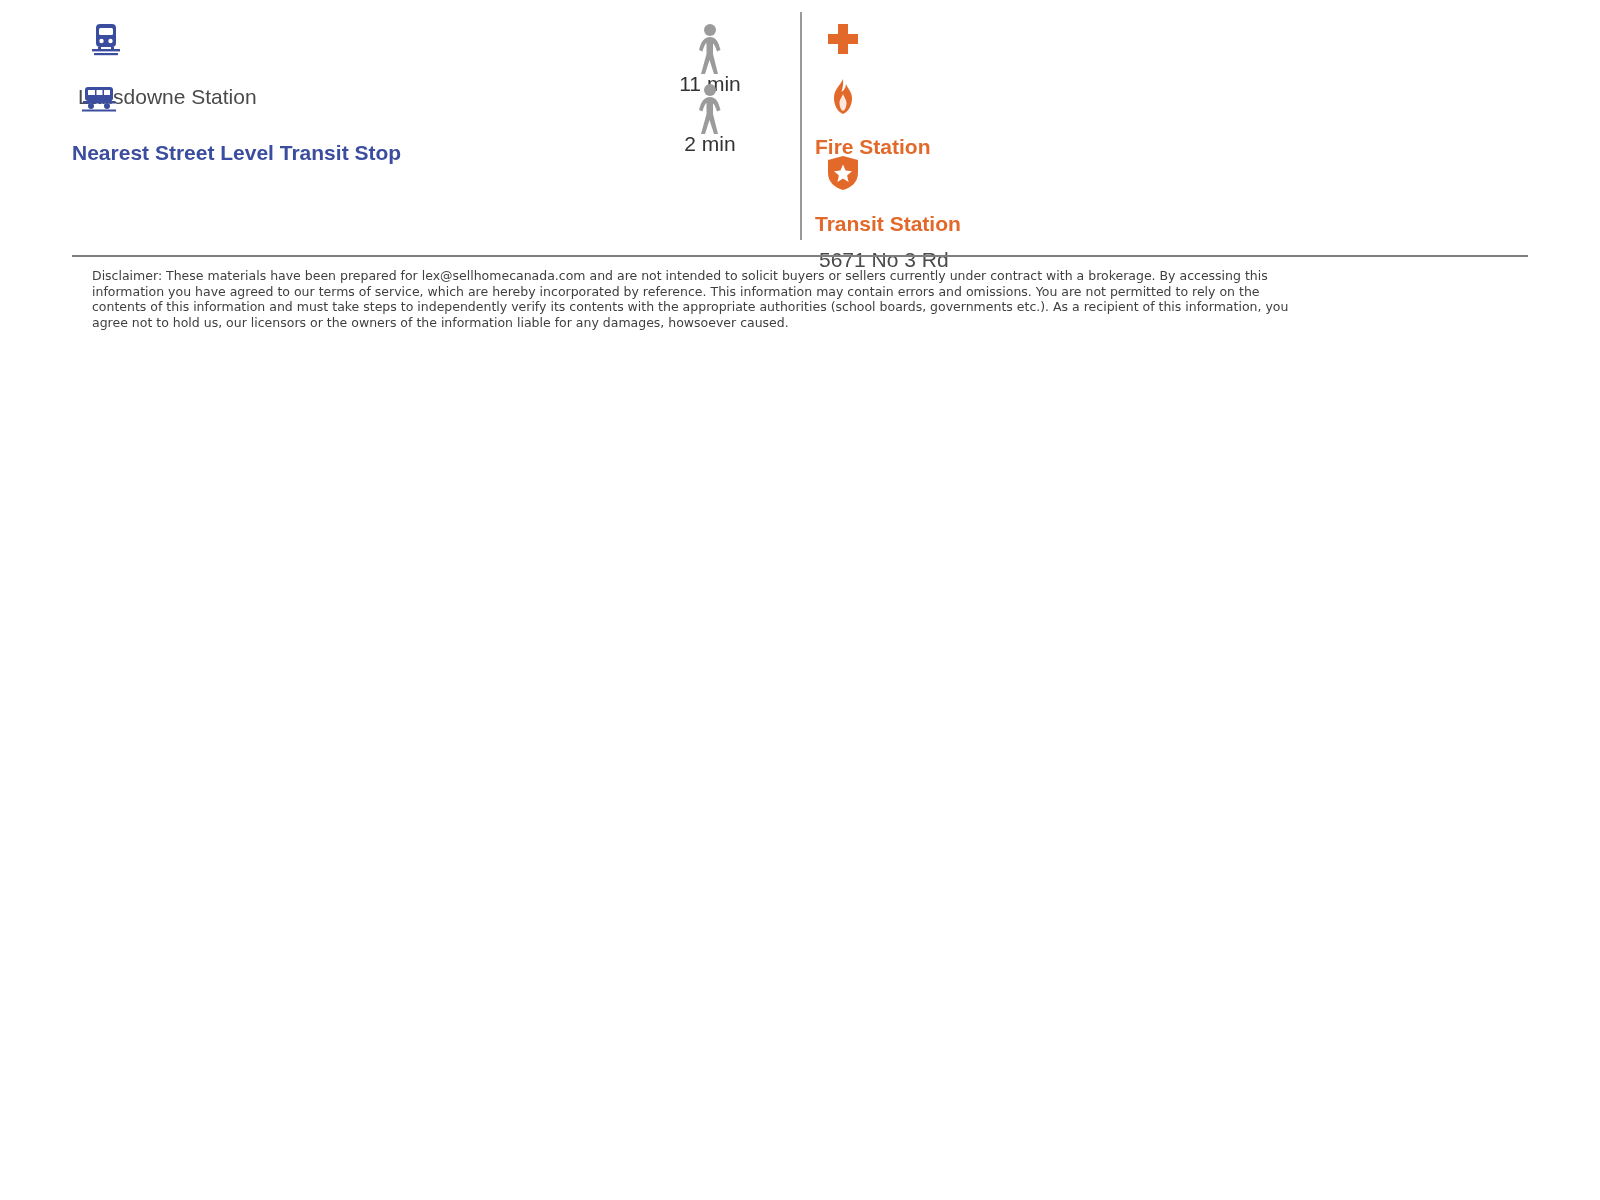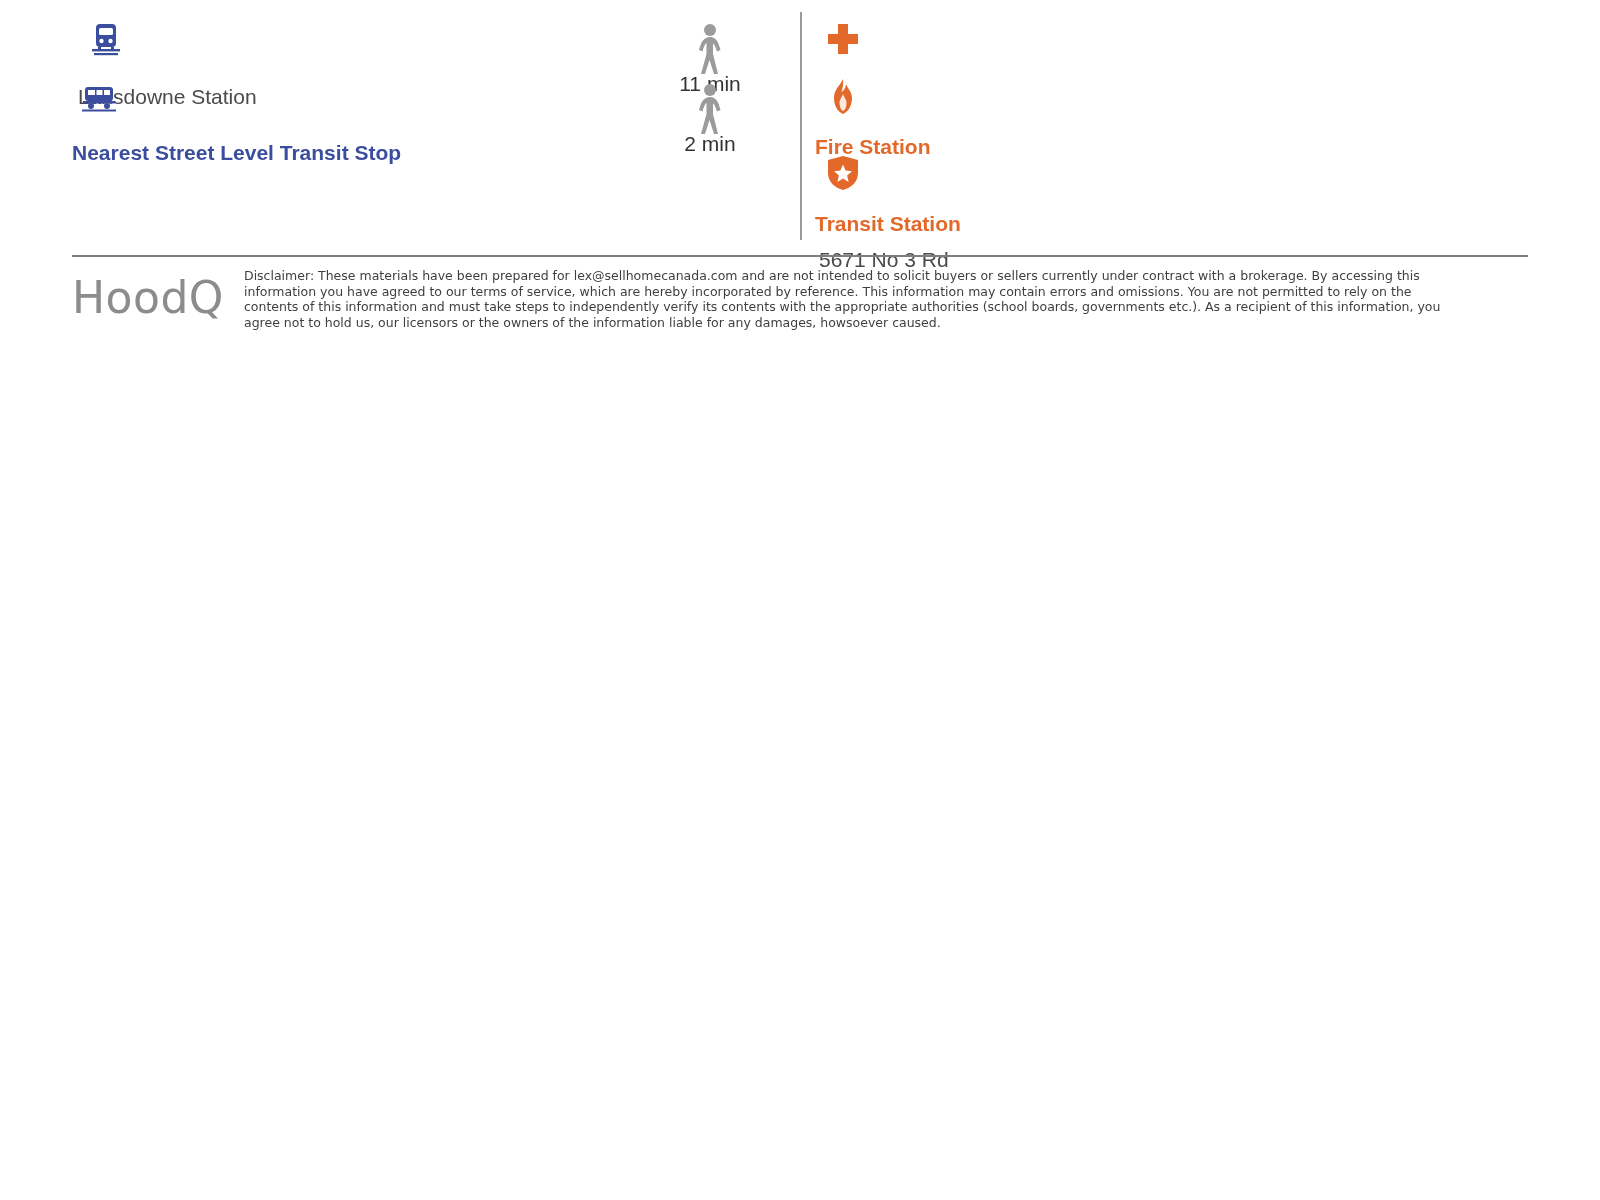--- a/index.html
+++ b/index.html
@@ -261,15 +261,14 @@
       </div>
     </div>
 
   </div>
 
 </div>
 
 <div class="footer-rule"></div>
 
 <div class="footer">
-  <div class="brand">HoodQ</div>
   <div class="disclaimer">Disclaimer: These materials have been prepared for lex@sellhomecanada.com and are not intended to solicit buyers or sellers currently under contract with a brokerage. By accessing this information you have agreed to our terms of service, which are hereby incorporated by reference. This information may contain errors and omissions. You are not permitted to rely on the contents of this information and must take steps to independently verify its contents with the appropriate authorities (school boards, governments etc.). As a recipient of this information, you agree not to hold us, our licensors or the owners of the information liable for any damages, howsoever caused.</div>
 </div>
 
 </body></html>

